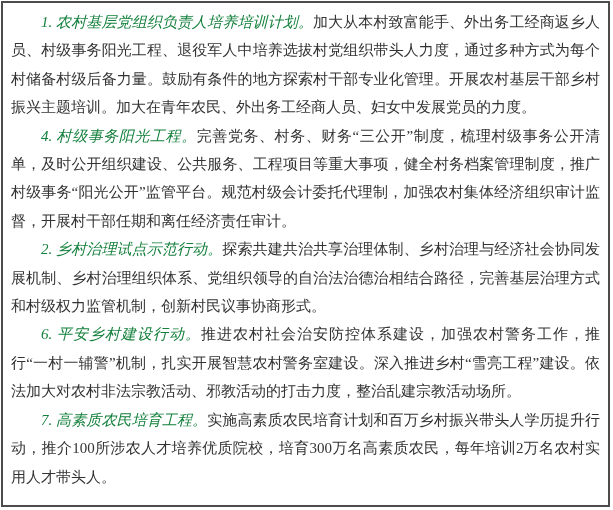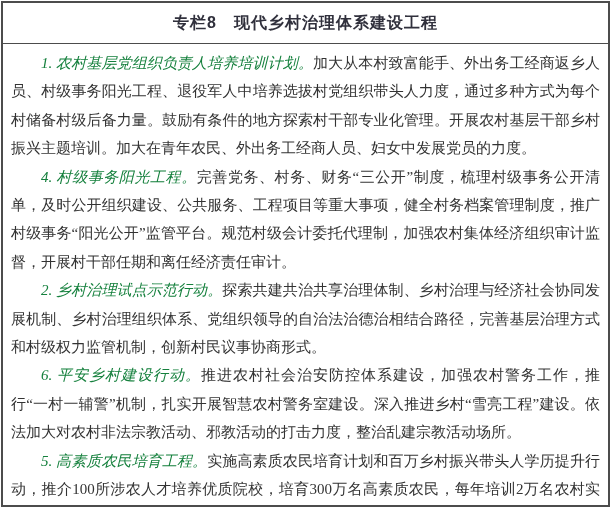--- a/index.html
+++ b/index.html
@@ -54,22 +54,21 @@
   .panel-body p .lead {
     font-style: italic;
     color: #15803d;
   }
 </style>
 </head>
 <body>
 
 <div class="page">
   <div class="panel">
-    <div class="panel-title">专栏8　现代乡村治理体系建设工程</div>
     <div class="panel-body" id="paragraphs">
         <p><span class="lead">1. 农村基层党组织负责人培养培训计划。</span><span>加大从本村致富能手、外出务工经商返乡人员、村级事务阳光工程、退役军人中培养选拔村党组织带头人力度，通过多种方式为每个村储备村级后备力量。鼓励有条件的地方探索村干部专业化管理。开展农村基层干部乡村振兴主题培训。加大在青年农民、外出务工经商人员、妇女中发展党员的力度。</span></p>
         <p><span class="lead">4. 村级事务阳光工程。</span><span>完善党务、村务、财务“三公开”制度，梳理村级事务公开清单，及时公开组织建设、公共服务、工程项目等重大事项，健全村务档案管理制度，推广村级事务“阳光公开”监管平台。规范村级会计委托代理制，加强农村集体经济组织审计监督，开展村干部任期和离任经济责任审计。</span></p>
         <p><span class="lead">2. 乡村治理试点示范行动。</span><span>探索共建共治共享治理体制、乡村治理与经济社会协同发展机制、乡村治理组织体系、党组织领导的自治法治德治相结合路径，完善基层治理方式和村级权力监管机制，创新村民议事协商形式。</span></p>
         <p><span class="lead">6. 平安乡村建设行动。</span><span>推进农村社会治安防控体系建设，加强农村警务工作，推行“一村一辅警”机制，扎实开展智慧农村警务室建设。深入推进乡村“雪亮工程”建设。依法加大对农村非法宗教活动、邪教活动的打击力度，整治乱建宗教活动场所。</span></p>
-        <p><span class="lead">5. 高素质农民培育工程。</span><span>实施高素质农民培育计划和百万乡村振兴带头人学历提升行动，推介100所涉农人才培养优质院校，培育300万名高素质农民，每年培训2万名农村实用人才带头人。</span></p>
+        <p><span class="lead">7. 高素质农民培育工程。</span><span>实施高素质农民培育计划和百万乡村振兴带头人学历提升行动，推介100所涉农人才培养优质院校，培育300万名高素质农民，每年培训2万名农村实用人才带头人。</span></p>
       </div>
   </div>
 </div>
 
 </body></html>

